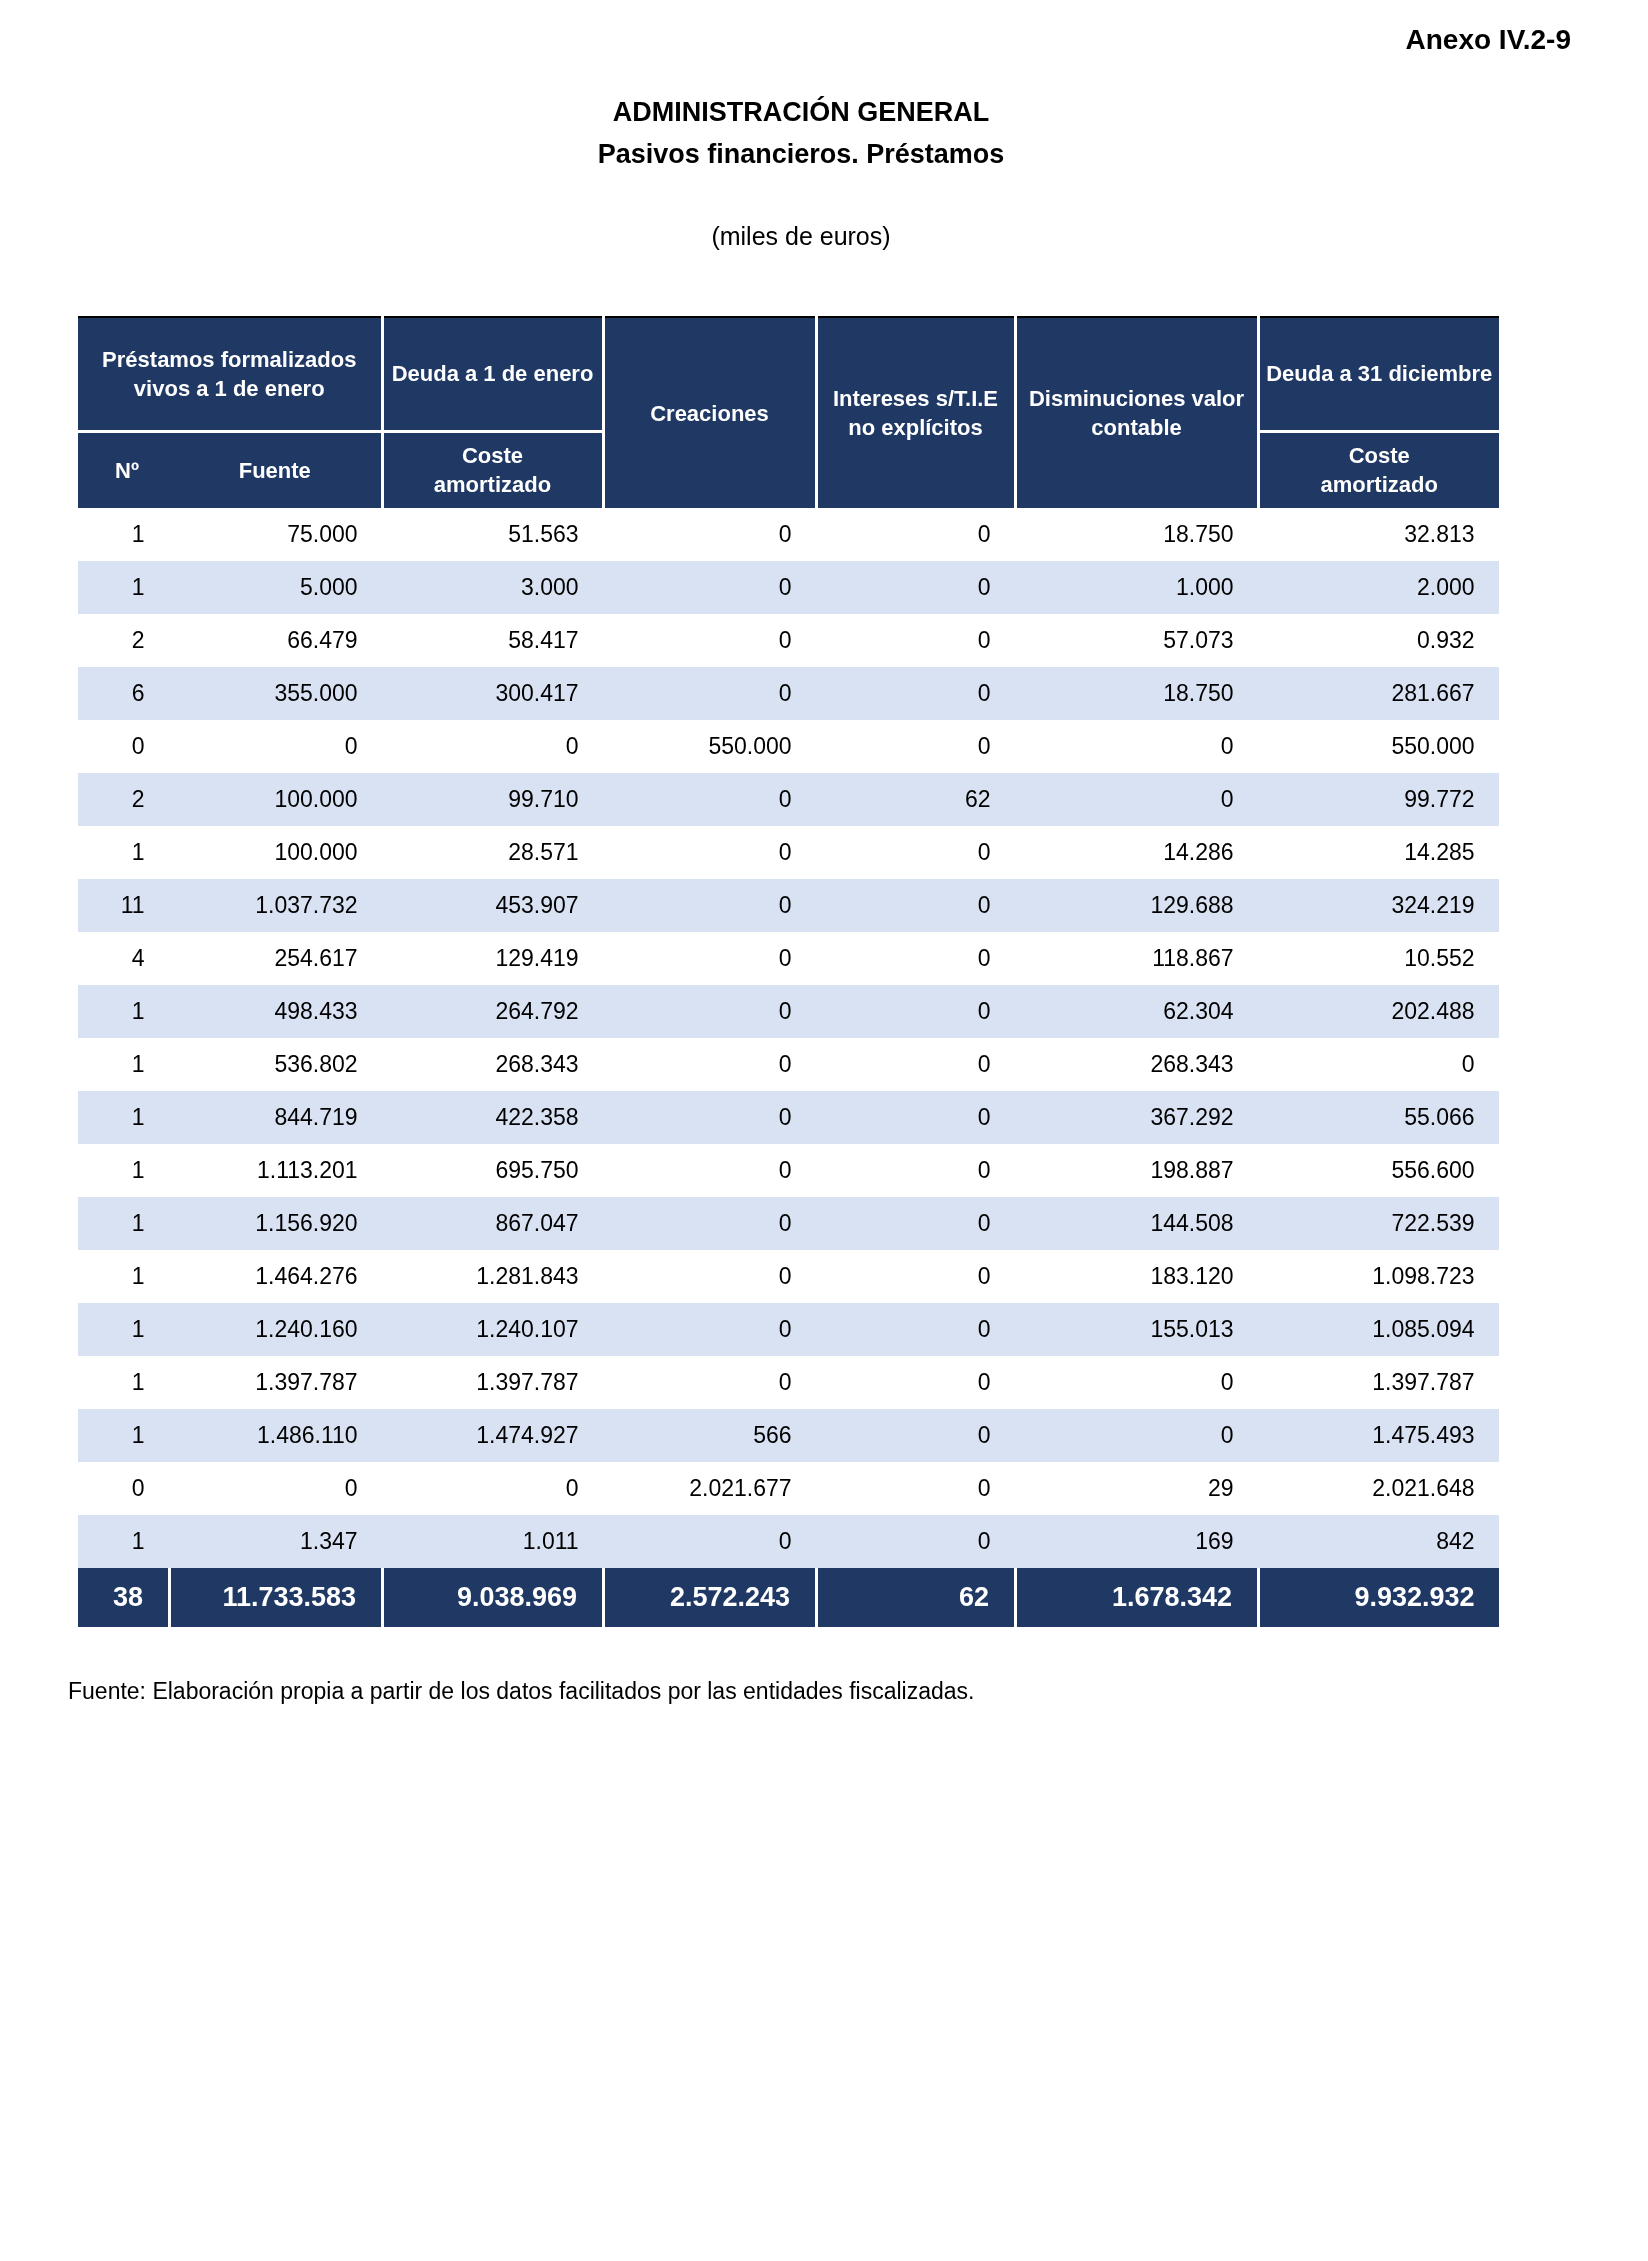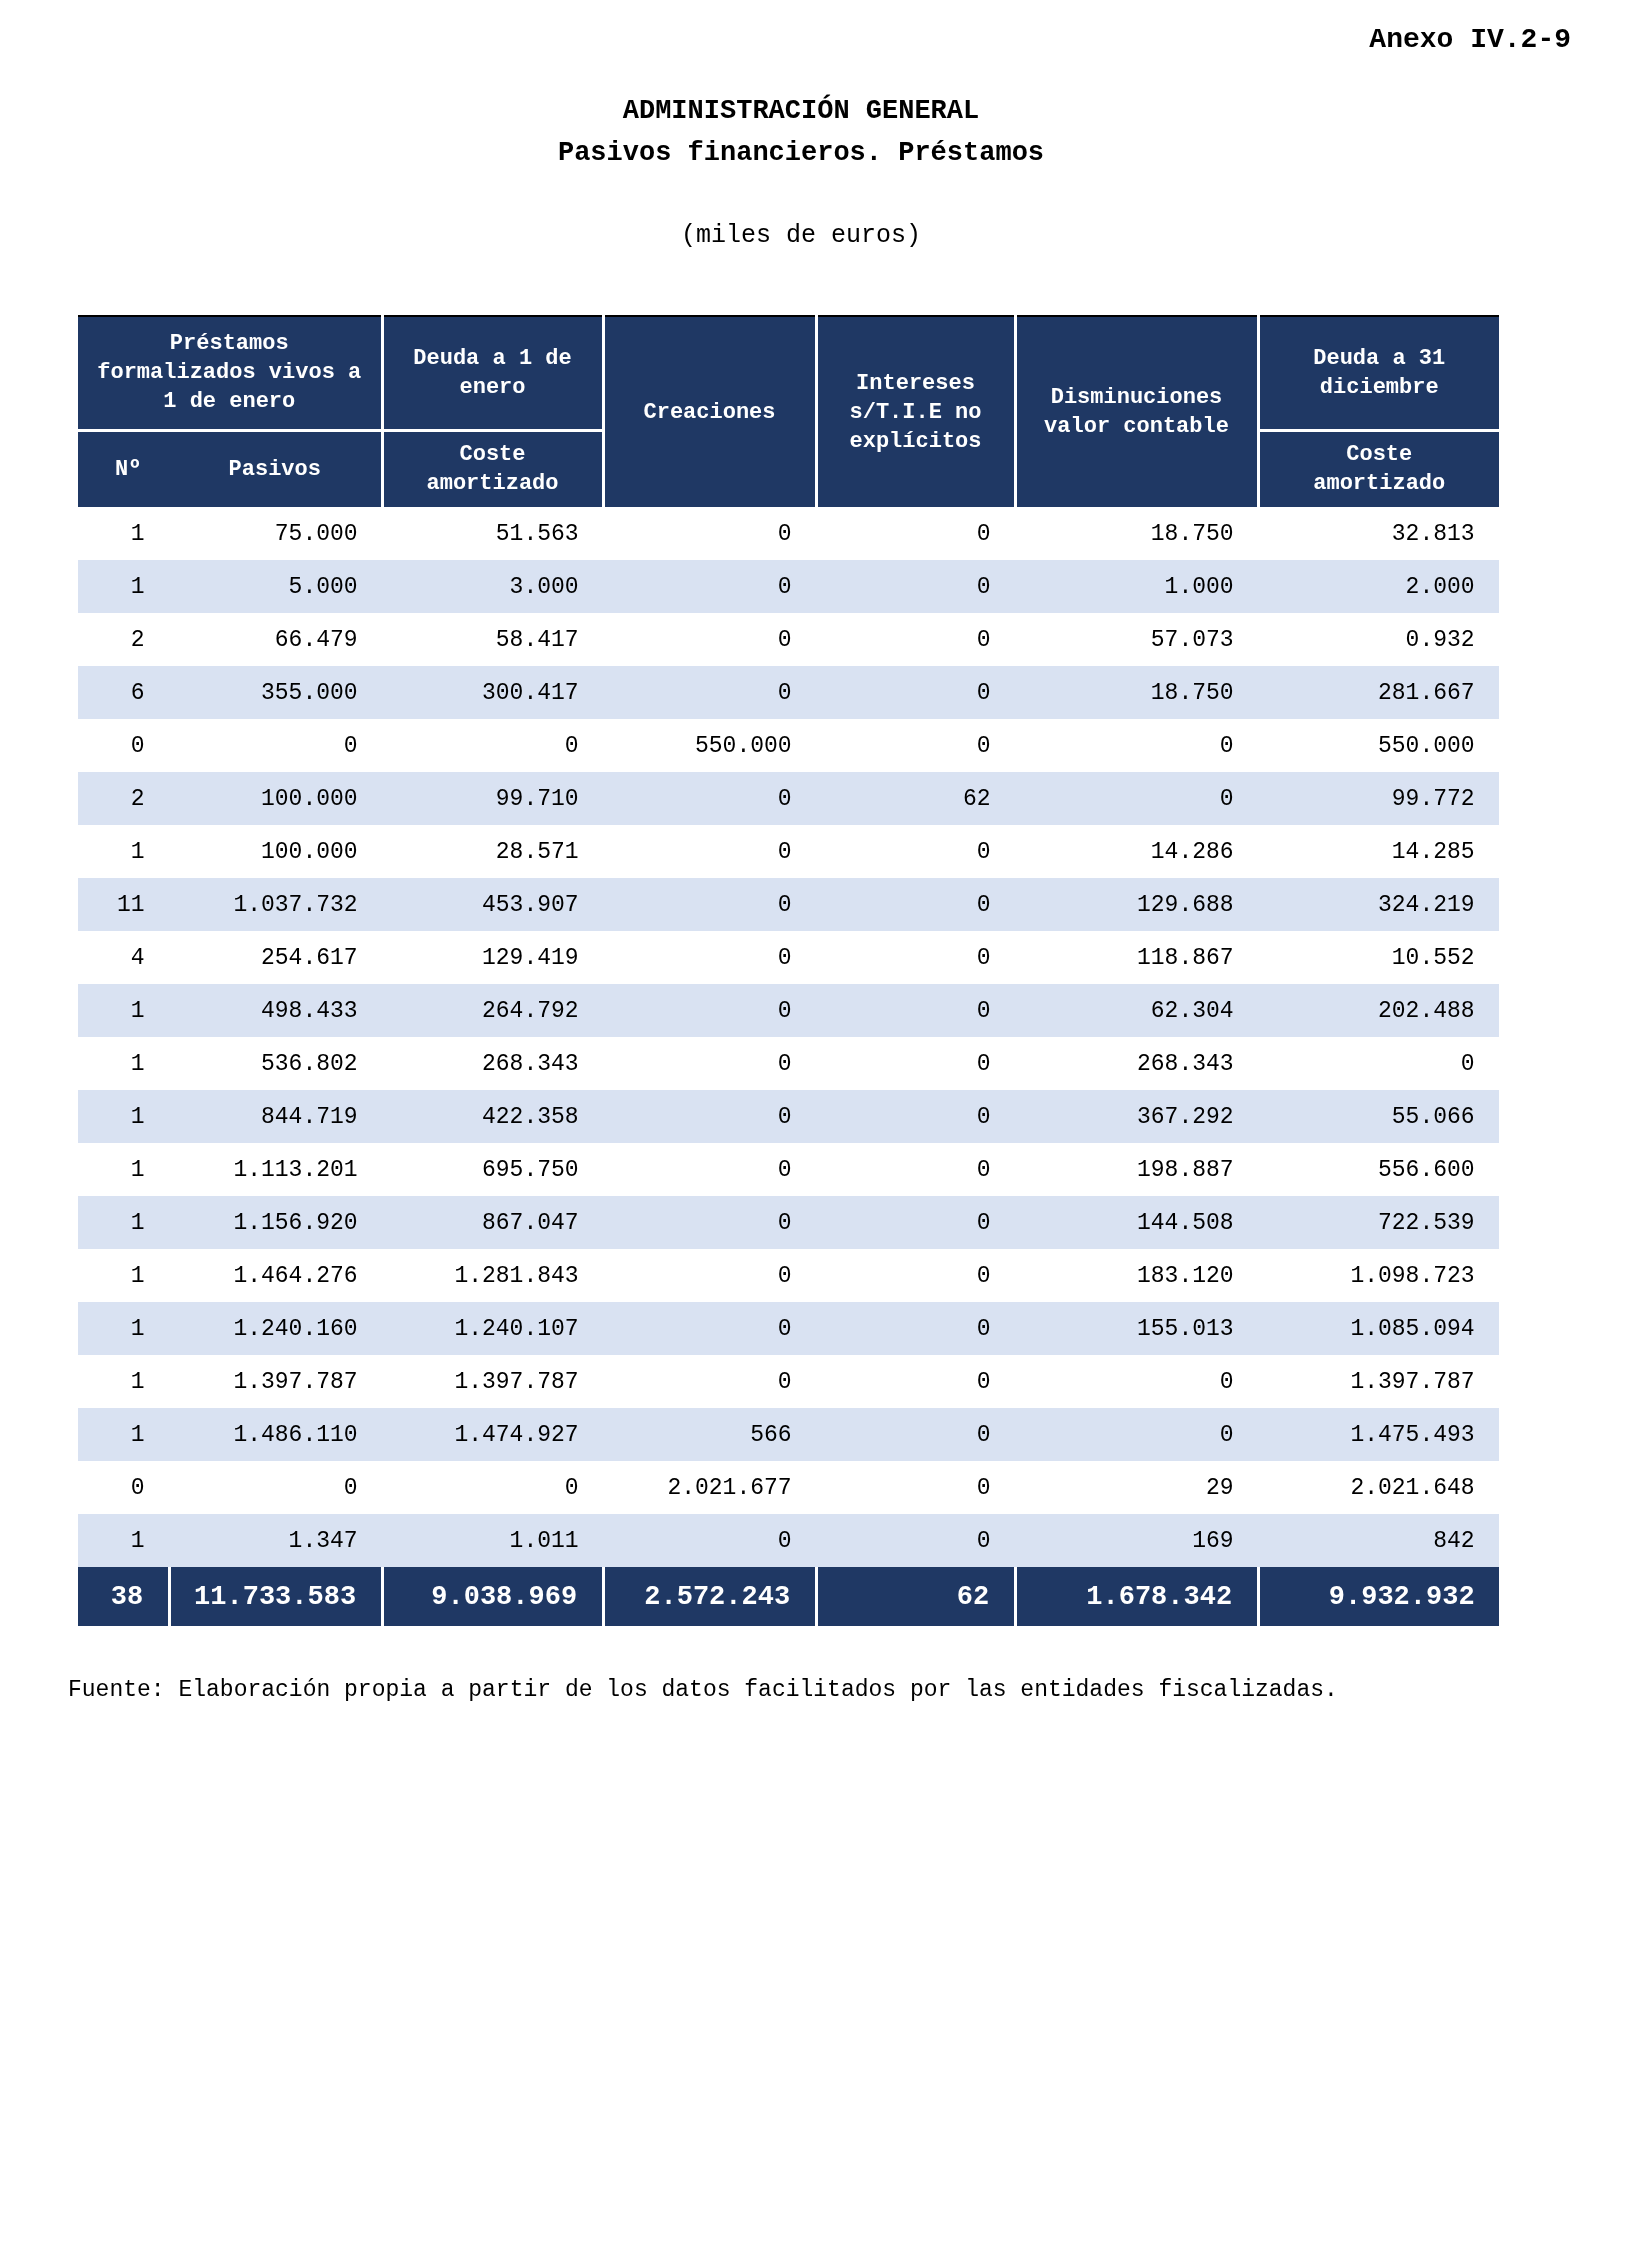--- a/index.html
+++ b/index.html
@@ -1,21 +1,21 @@
 <!DOCTYPE html>
 <html style="--header-bg: #1F3864; --header-text: #FFFFFF; --row-alt: #D9E2F2; --body-text: #000000;font-size:13px"><head>
 <meta charset="utf-8">
 <style>
   * { margin: 0; padding: 0; box-sizing: border-box; }
   html, body { background: #ffffff; }
   .page {
     width: 1602px;
     height: 2261px;
     background: #ffffff;
-    font-family: Liberation Mono, monospace;
+    font-family: Liberation Sans, sans-serif;
     color: var(--body-text, #000000);
     position: relative;
     overflow: hidden;
   }
   .annex {
     padding: 24.4px 31px 0 0;
     text-align: right;
     font-size: 28px;
     font-weight: bold;
   }
@@ -108,21 +108,21 @@
       <tr class="h1">
         <th colspan="2" class="grp">Préstamos formalizados vivos a 1 de enero</th>
         <th class="grp sep">Deuda a 1 de enero</th>
         <th rowspan="2" class="sep">Creaciones</th>
         <th rowspan="2" class="sep">Intereses s/T.I.E no explícitos</th>
         <th rowspan="2" class="sep">Disminuciones valor contable</th>
         <th class="grp sep">Deuda a 31 diciembre</th>
       </tr>
       <tr class="h2">
         <th>Nº</th>
-        <th>Pasivos</th>
+        <th>Fuente</th>
         <th class="sep">Coste amortizado</th>
         <th class="sep">Coste amortizado</th>
       </tr>
     </thead>
     <tbody id="table-body">
         <tr>
           <td>1</td>
           <td>75.000</td>
           <td>51.563</td>
           <td>0</td>

